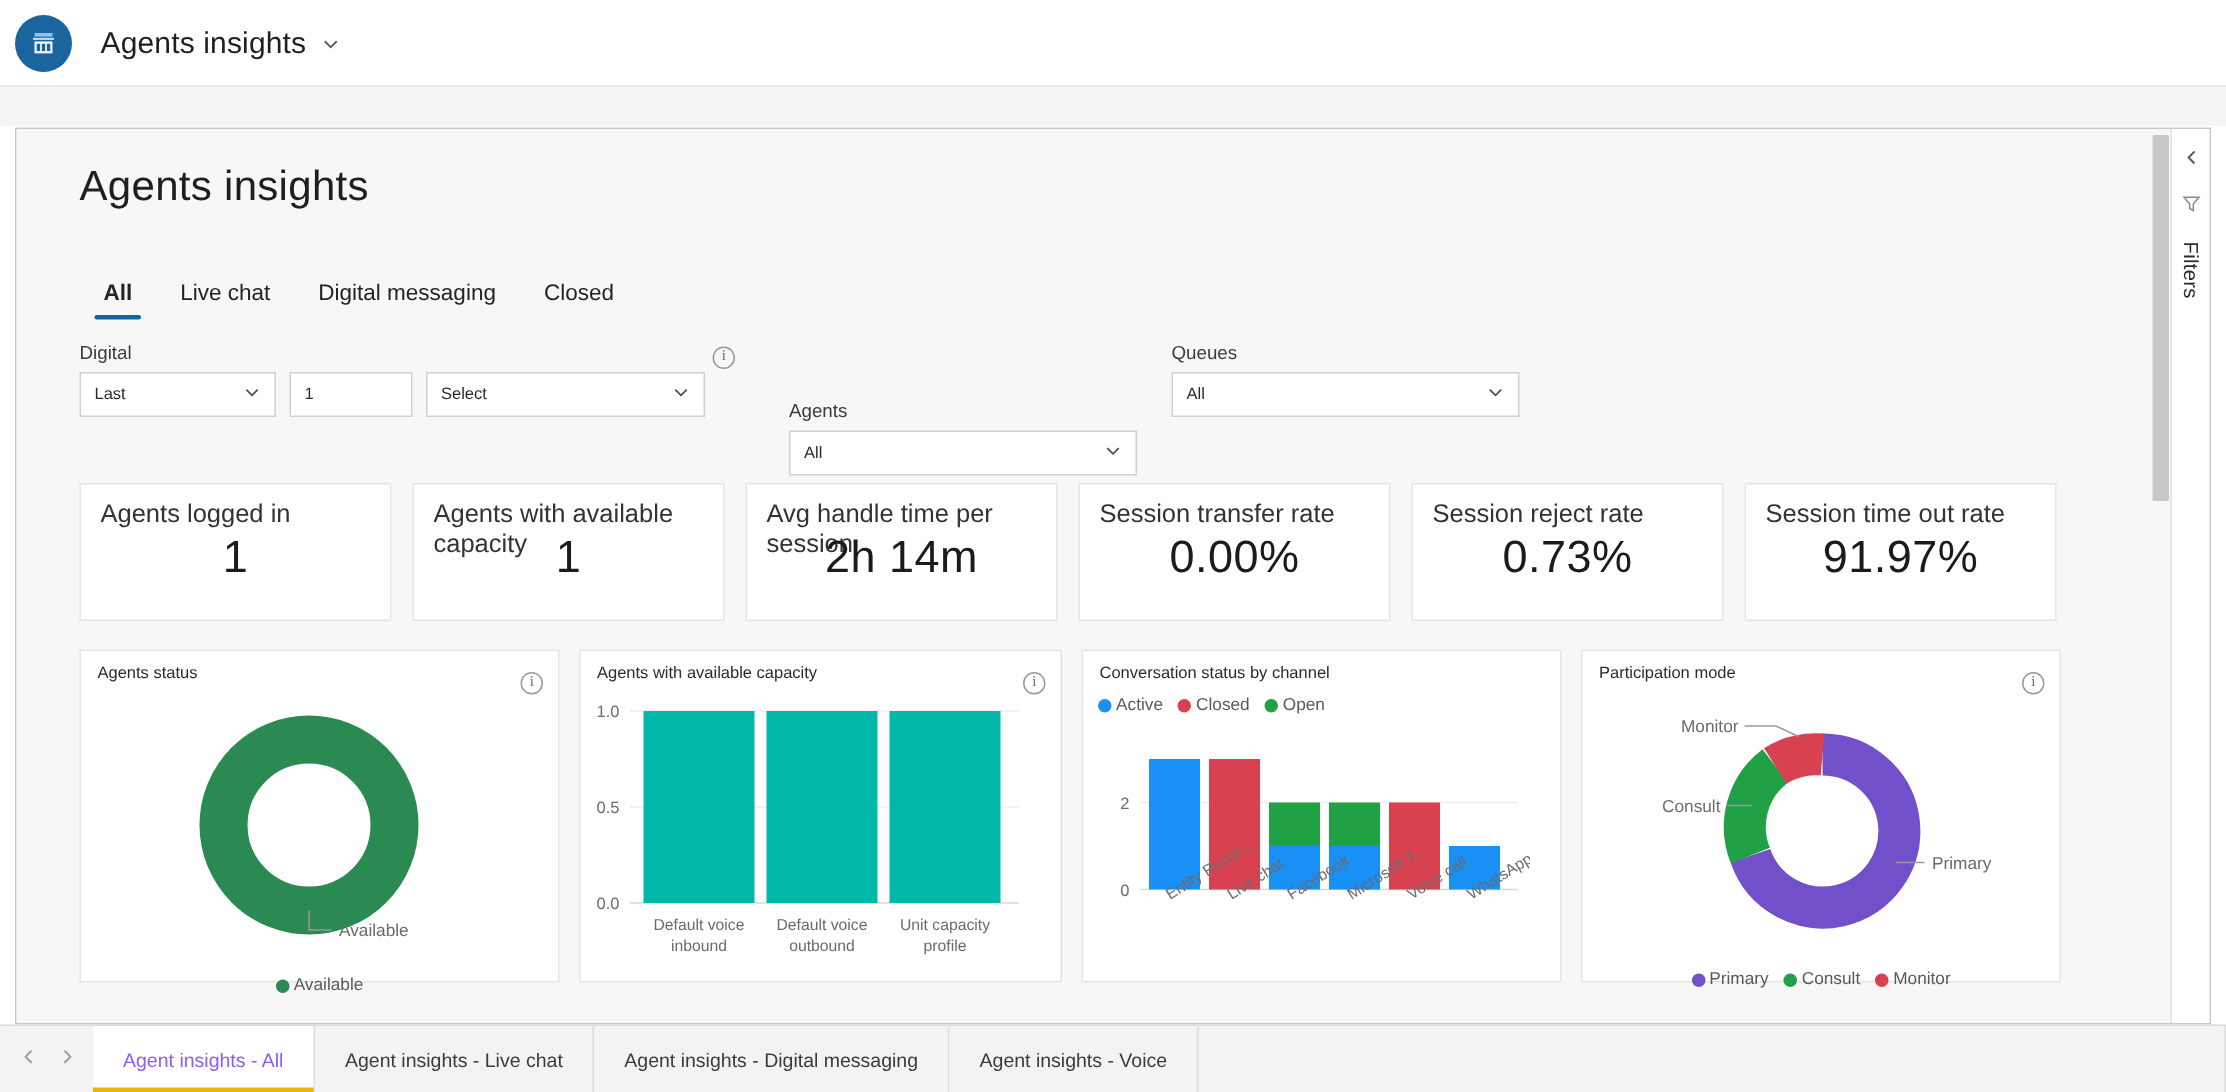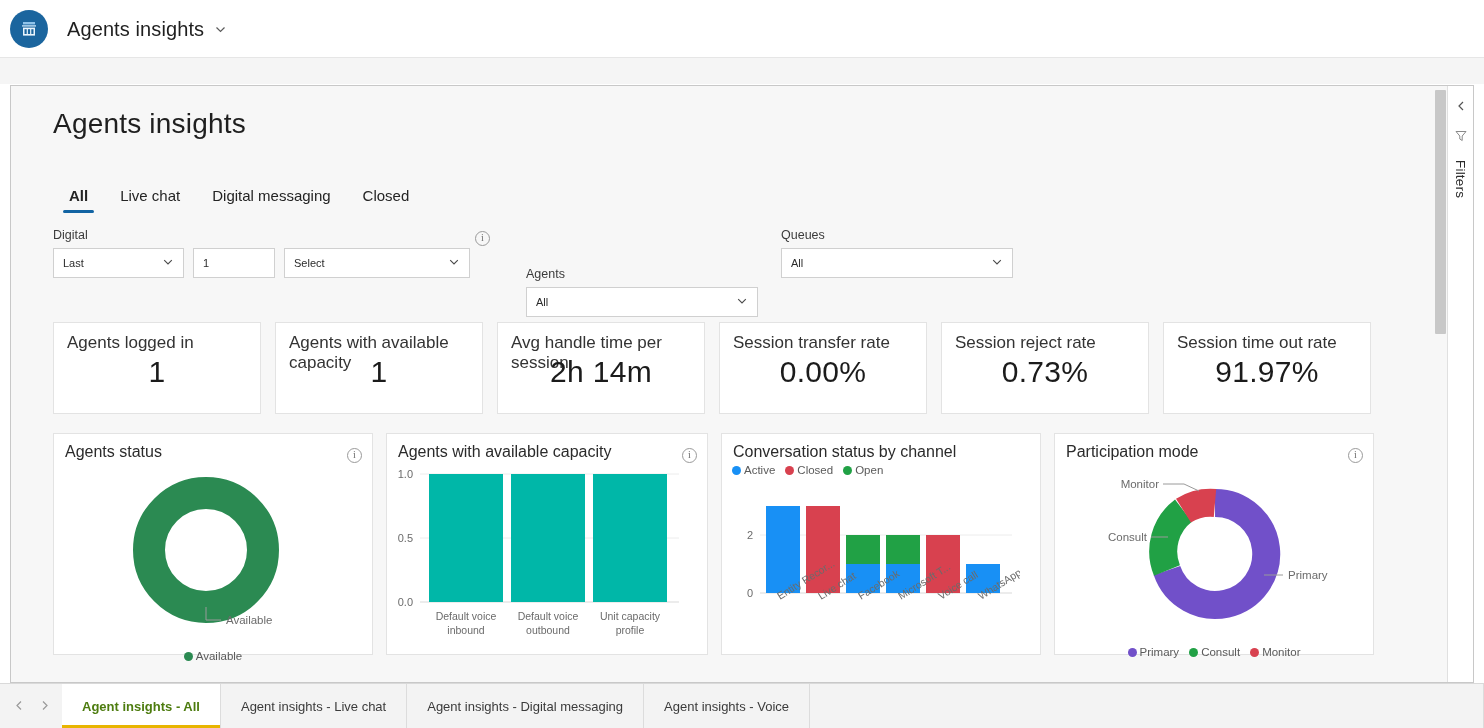--- a/index.html
+++ b/index.html
@@ -103,21 +103,21 @@
     letter-spacing: .3px;
   }
 
   
   .chart-row { position:absolute; left: 42px; top: 347px; display:flex; gap: 13px; }
   .chart-card {
     width: 320px; height: 222px; background: #ffffff; border: 1px solid #e3e3e3;
     position: relative; padding: 9px 11px;
   }
   .chart-card.w2 { width: 322px; }
-  .chart-title { font-size: 16px; color: #2b2b2b; }
+  .chart-title { font-size: 11px; color: #2b2b2b; }
   .chart-info { position:absolute; right: 10px; top: 10px; }
   .chart-body { position:absolute; left:0; right:0; top: 28px; bottom: 0; }
 
   .legend {
     display:flex; align-items:center; gap: 10px; justify-content:center;
     font-size: 11.5px; color: #5a5a5a;
   }
   .legend.topleft { justify-content:flex-start; padding-left: 10px; }
   .legend-item { display:flex; align-items:center; gap: 3px; }
   .legend-dot { width: 9px; height: 9px; border-radius:50%; display:inline-block; }
@@ -154,21 +154,21 @@
     background: #f3f3f3; border-top: 1px solid #d9d9d9;
     display: flex; align-items: stretch;
   }
   .bb-arrows { display:flex; align-items:center; gap: 14px; padding: 0 12px 0 14px; color:#9a9a9a; }
   .bb-tab {
     display:flex; align-items:center; padding: 0 20px; font-size: 13px; color:#3b3b3b;
     border-right: 1px solid #dcdcdc; background:#f3f3f3; white-space: nowrap; cursor: pointer;
     position: relative;
   }
   .bb-tab:first-of-type { border-left: 1px solid #dcdcdc; }
-  .bb-tab.active { background: #ffffff; font-weight: 700; color:#4d7c0f; }
+  .bb-tab.active { background: #ffffff; font-weight: 400; color:#8b5cf6; }
   .bb-tab.active::after {
     content:""; position:absolute; left:0; right:0; bottom:0; height:3px; background:#E8B500;
   }
   .bb-filler { flex: 1 1 auto; border-right: 1px solid #dcdcdc; }
 </style>
 </head>
 <body>
 
 <div id="root">
 

